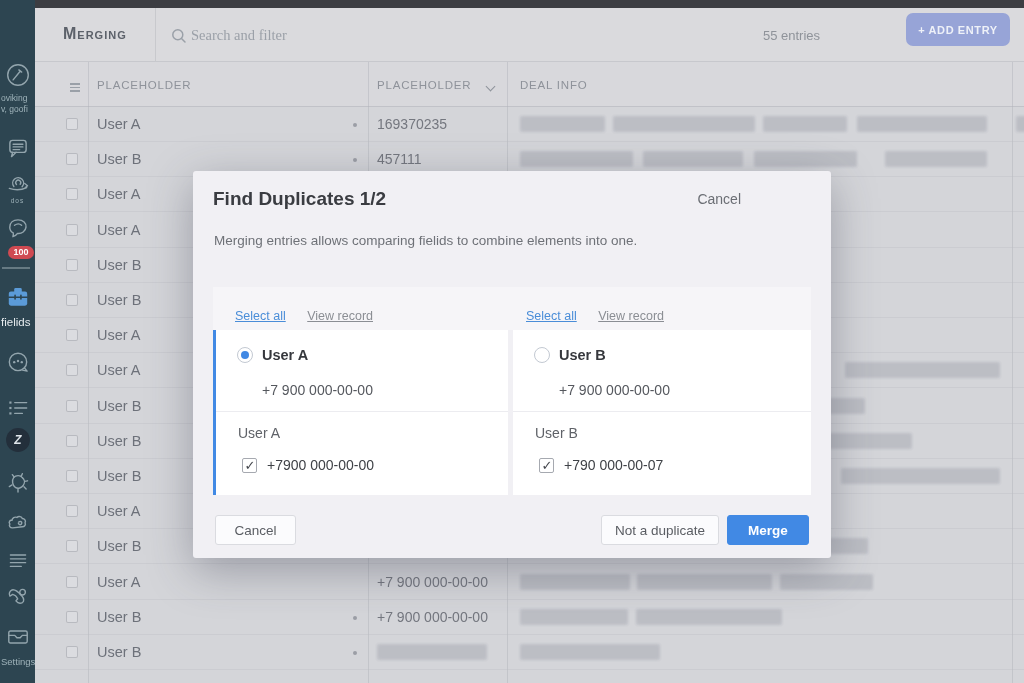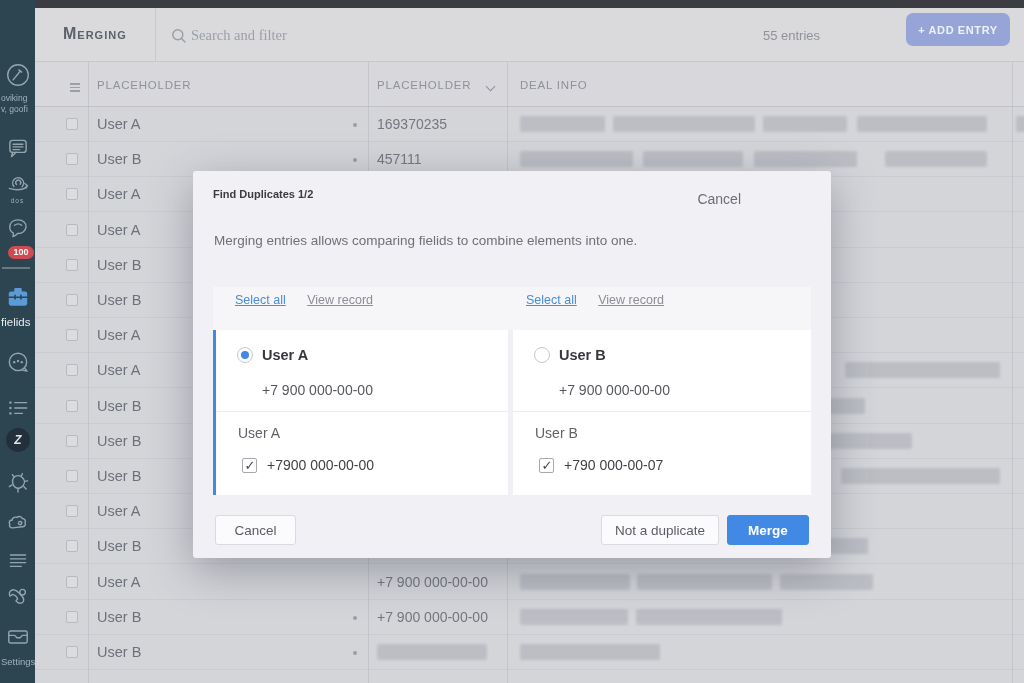--- a/index.html
+++ b/index.html
@@ -41,28 +41,28 @@
   .vline { position:absolute; top:0; width:1px; height:621px; background:rgba(175,177,184,.45); }
   .trow { position:absolute; left:0; width:989px; height:35px; border-bottom:1px solid rgba(186,188,194,.35); }
   .trow .rowchk { position:absolute; left:31px; top:11px; width:12px; height:12px; border:1px solid rgba(150,152,160,.5); border-radius:2px; background:rgba(255,255,255,.18); }
   .trow .rname { position:absolute; left:62px; top:9px; font-size:14.5px; color:#6d717a; }
   .trow .rdot { position:absolute; left:318px; top:16px; width:4px; height:4px; border-radius:50%; background:#9b9ea6; }
   .trow .rphone { position:absolute; left:342px; top:9px; font-size:14px; color:#74777f; }
   .pill { position:absolute; top:9px; height:16px; background:#b8bac1; border-radius:2px; filter:blur(1.6px); opacity:.85; }
 
   
   #modal { position:absolute; left:193px; top:171px; width:638px; height:387px; background:#f1f0f4; border-radius:3px; box-shadow:0 12px 45px rgba(55,58,75,.38); z-index:5; }
-  #modal-title { position:absolute; left:20px; top:17px; font-size:11px; font-weight:bold; color:#3a3c41; }
+  #modal-title { position:absolute; left:20px; top:17px; font-size:19px; font-weight:bold; color:#3a3c41; }
   #modal-cancel-link { position:absolute; right:90px; top:20px; font-size:14px; color:#6b6e74; cursor:pointer; }
   .modal-desc { position:absolute; left:21px; width:580px; font-size:13.5px; color:#6e7177; }
   #desc-line1 { top:62px; } #desc-line2 { top:80px; }
 
   #dup-panel { position:absolute; left:20px; top:116px; width:598px; height:208px; }
   #dup-links { position:absolute; left:0; top:0; width:598px; height:43px; background:#f6f5f8; }
-  .links-group { position:absolute; top:6px; font-size:12.5px; }
+  .links-group { position:absolute; top:22px; font-size:12.5px; }
   .links-group.lg0 { left:22px; } .links-group.lg1 { left:313px; }
   .link-blue { color:var(--link_blue,#4a8dd8); text-decoration:underline; cursor:pointer; margin-right:18px; }
   .link-gray { color:#8b8e94; text-decoration:underline; cursor:pointer; }
 
   #dup-cards { position:absolute; left:0; top:43px; width:598px; height:165px; display:flex; gap:5px; }
   .dup-card { background:#fff; height:165px; position:relative; }
   .dup-card.c0 { width:295px; border-left:3px solid var(--accent,#4189e4); }
   .dup-card.c1 { width:298px; }
   .radio { position:absolute; left:21px; top:17px; width:16px; height:16px; border:1px solid #c3c9d2; border-radius:50%; background:#fff; cursor:pointer; }
   .radio.sel::after { content:""; position:absolute; left:3px; top:3px; width:8px; height:8px; border-radius:50%; background:var(--accent,#4189e4); }

